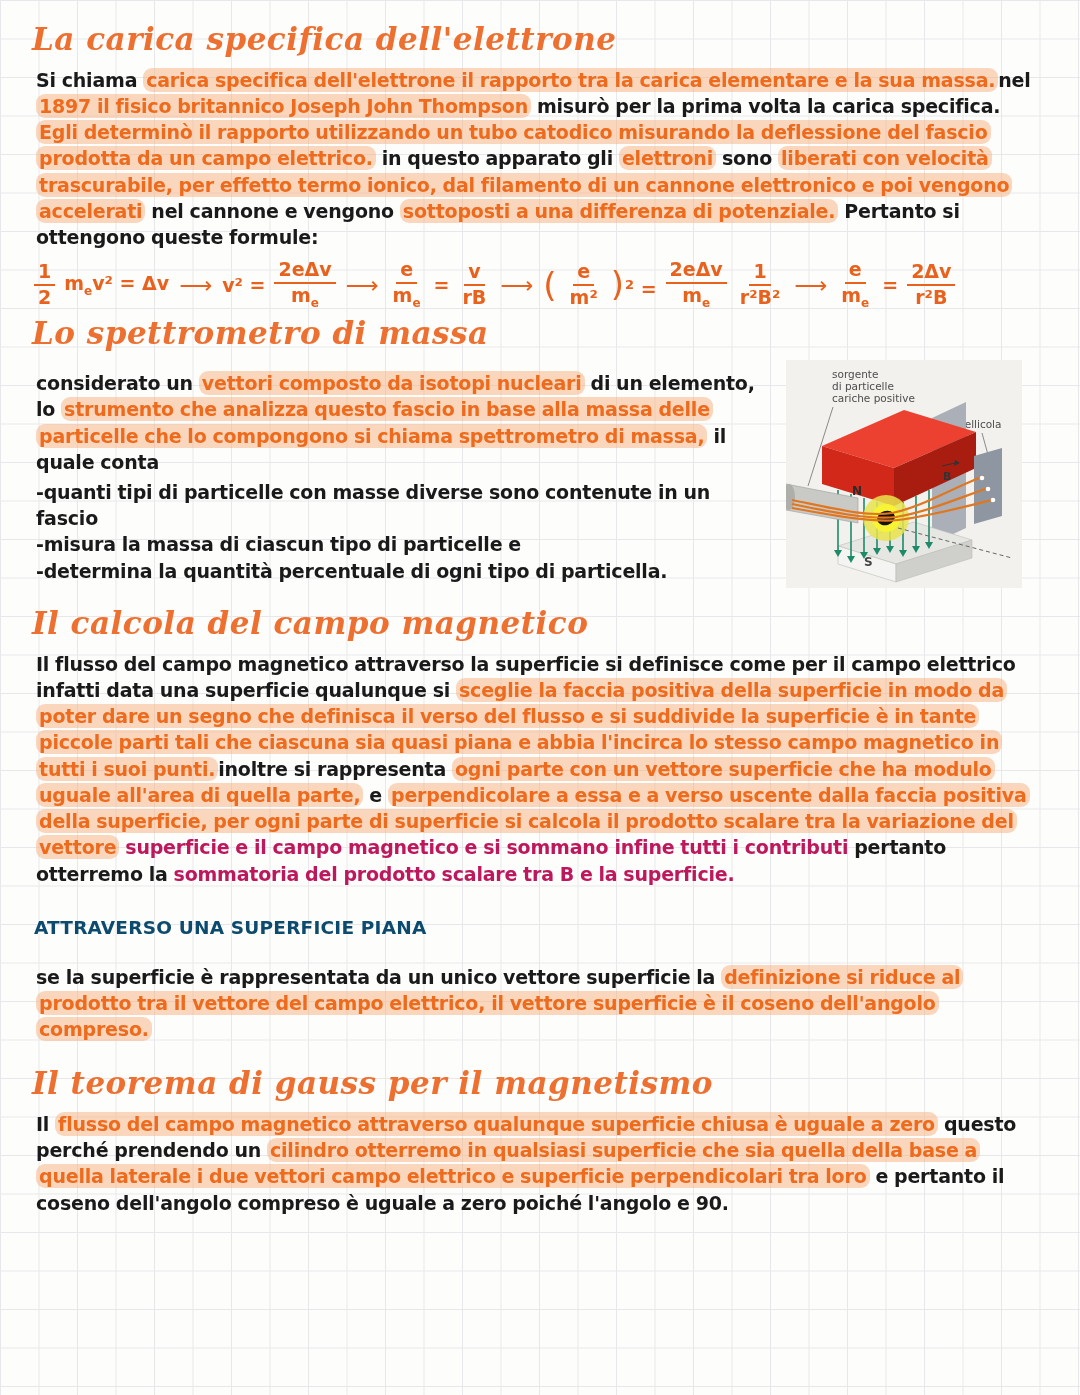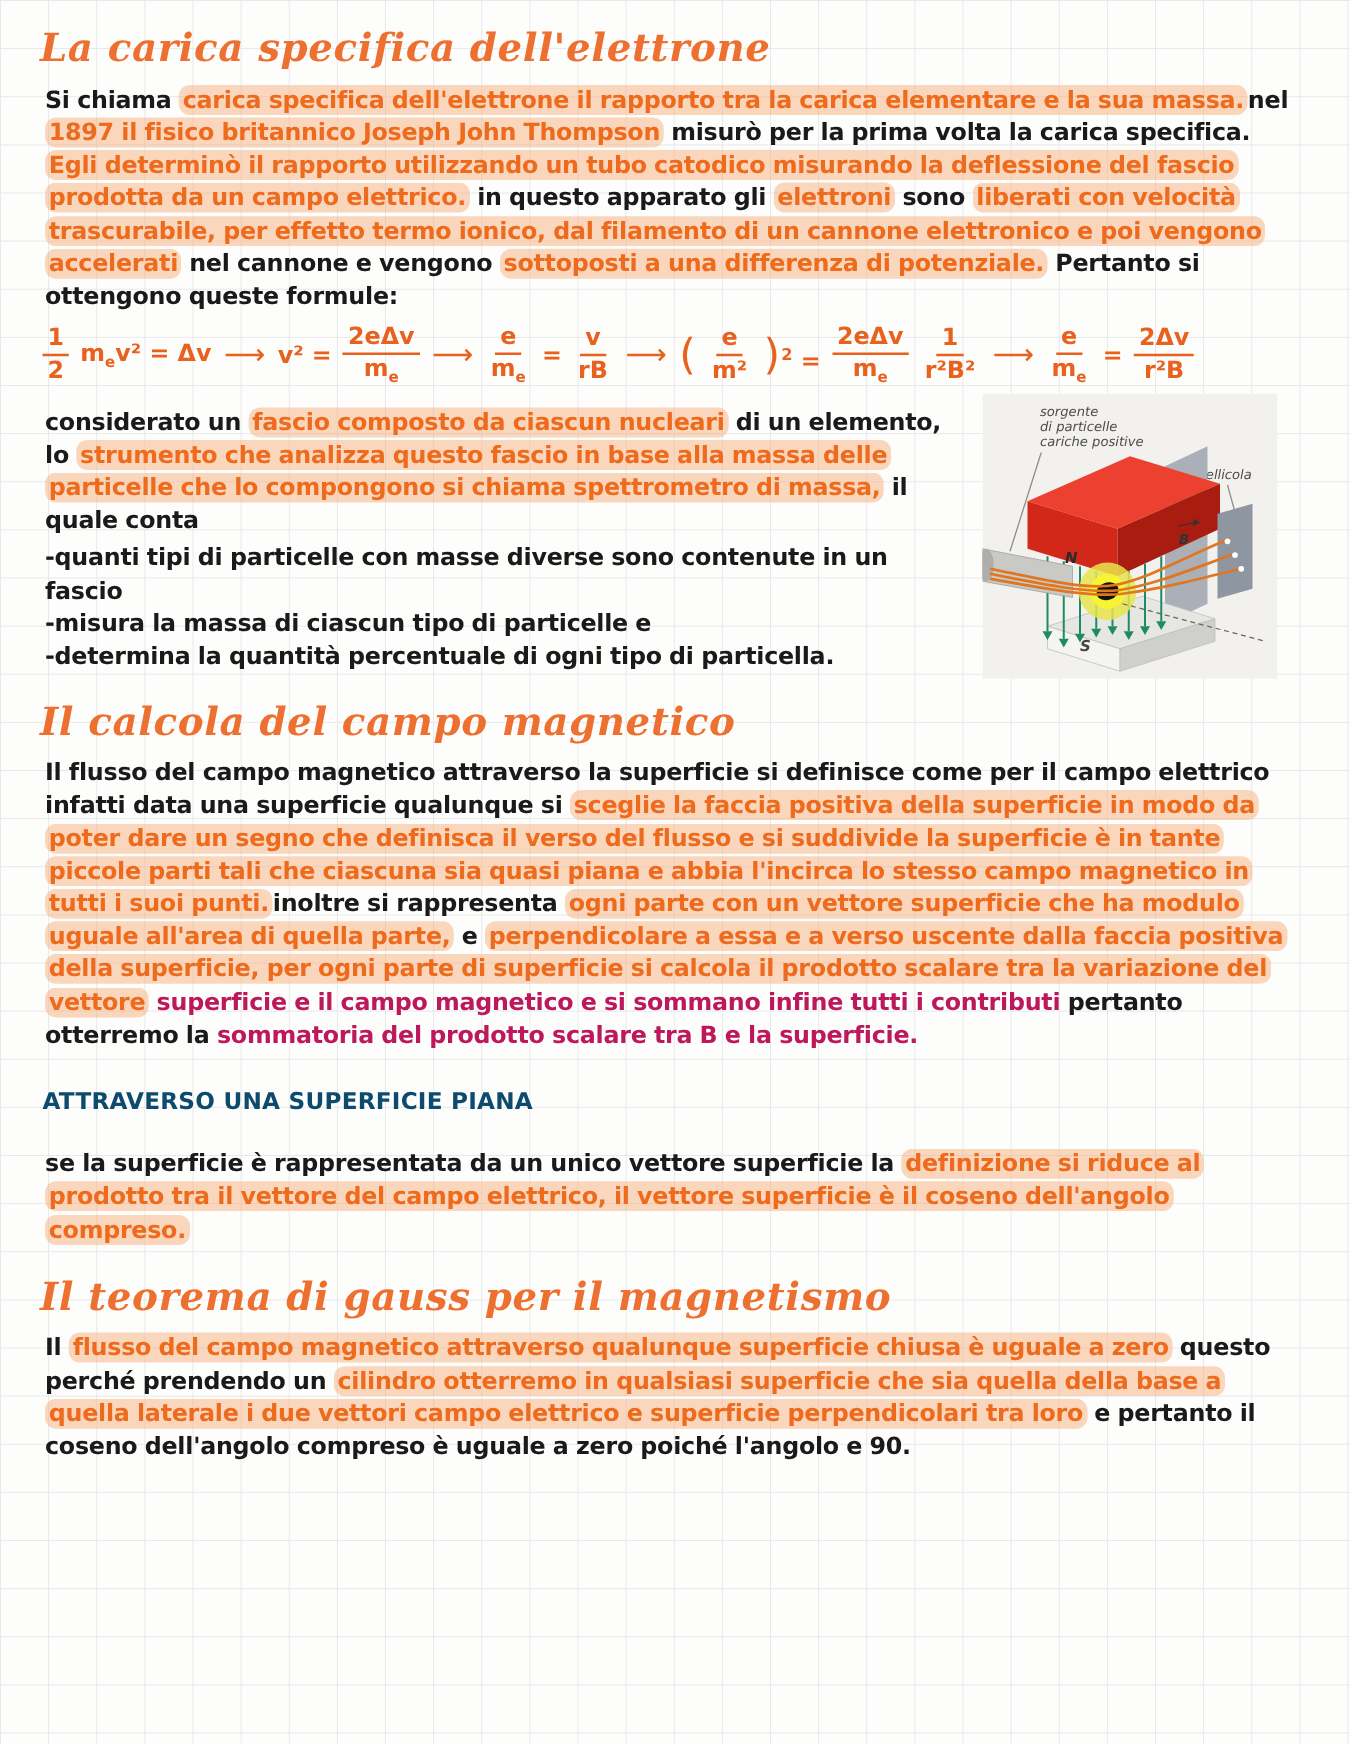--- a/index.html
+++ b/index.html
@@ -45,21 +45,21 @@
   .frac .fnum { padding:0 4px 2px; border-bottom:2.5px solid currentColor; }
   .frac .fden { padding:2px 4px 0; }
   .fx-arrow { font-size:23px; font-weight:400; margin:0 1px; }
   .paren { font-size:34px; font-weight:400; line-height:0.9; }
   .sup { font-size:13px; vertical-align:super; margin-left:1px; }
   .sub { font-size:12px; vertical-align:sub; }
 
   
   .row { display:flex; align-items:flex-start; gap:14px; margin-top:2px; }
   .row .col-text { flex:1; padding-top:6px; }
-  .diagram-box { flex:0 0 236px; margin-right:24px;font-style:italic; }
+  .diagram-box { flex:0 0 236px; margin-right:24px; }
 
   .caps-subheading {
     color:#0c4a6e; font-size:18.5px; font-weight:700;
     margin:30px 0 26px 2px; letter-spacing:0.2px;
   }
   .h-mid { margin-top:14px; }
   .h-gauss { margin-top:24px; }
   .bullets p { margin:0; }
 </style>
 </head>
@@ -112,24 +112,25 @@
         <span class="fnum">e</span>
         <span class="fden"><span>m</span><span class="sub">e</span></span>
       </span>
     <span>=</span>
     <span class="frac">
         <span class="fnum">2Δv</span>
         <span class="fden">r²B</span>
       </span>
   </div>
 
+  <h1 class="script-heading">Lo spettrometro di massa</h1>
 
   <div class="row">
     <div class="col-text">
-      <p class="body-text"><span class="run-bk">considerato un </span><span class="run-hl">fascio composto da ciascun nucleari</span><span class="run-bk"> di un elemento, lo </span><span class="run-hl">strumento che analizza questo fascio in base alla massa delle particelle che lo compongono si chiama spettrometro di massa,</span><span class="run-bk"> il quale conta</span></p>
+      <p class="body-text"><span class="run-bk">considerato un </span><span class="run-hl">vettori composto da isotopi nucleari</span><span class="run-bk"> di un elemento, lo </span><span class="run-hl">strumento che analizza questo fascio in base alla massa delle particelle che lo compongono si chiama spettrometro di massa,</span><span class="run-bk"> il quale conta</span></p>
       <div class="bullets body-text">
         <p>-quanti tipi di particelle con masse diverse sono contenute in un fascio</p>
         <p>-misura la massa di ciascun tipo di particelle e</p>
         <p>-determina la quantità percentuale di ogni tipo di particella.</p>
       </div>
     </div>
 
     <div class="diagram-box">
       <svg width="236" height="228" viewBox="0 0 236 228">
         <rect x="0" y="0" width="236" height="228" fill="#f2f1ee"></rect>

